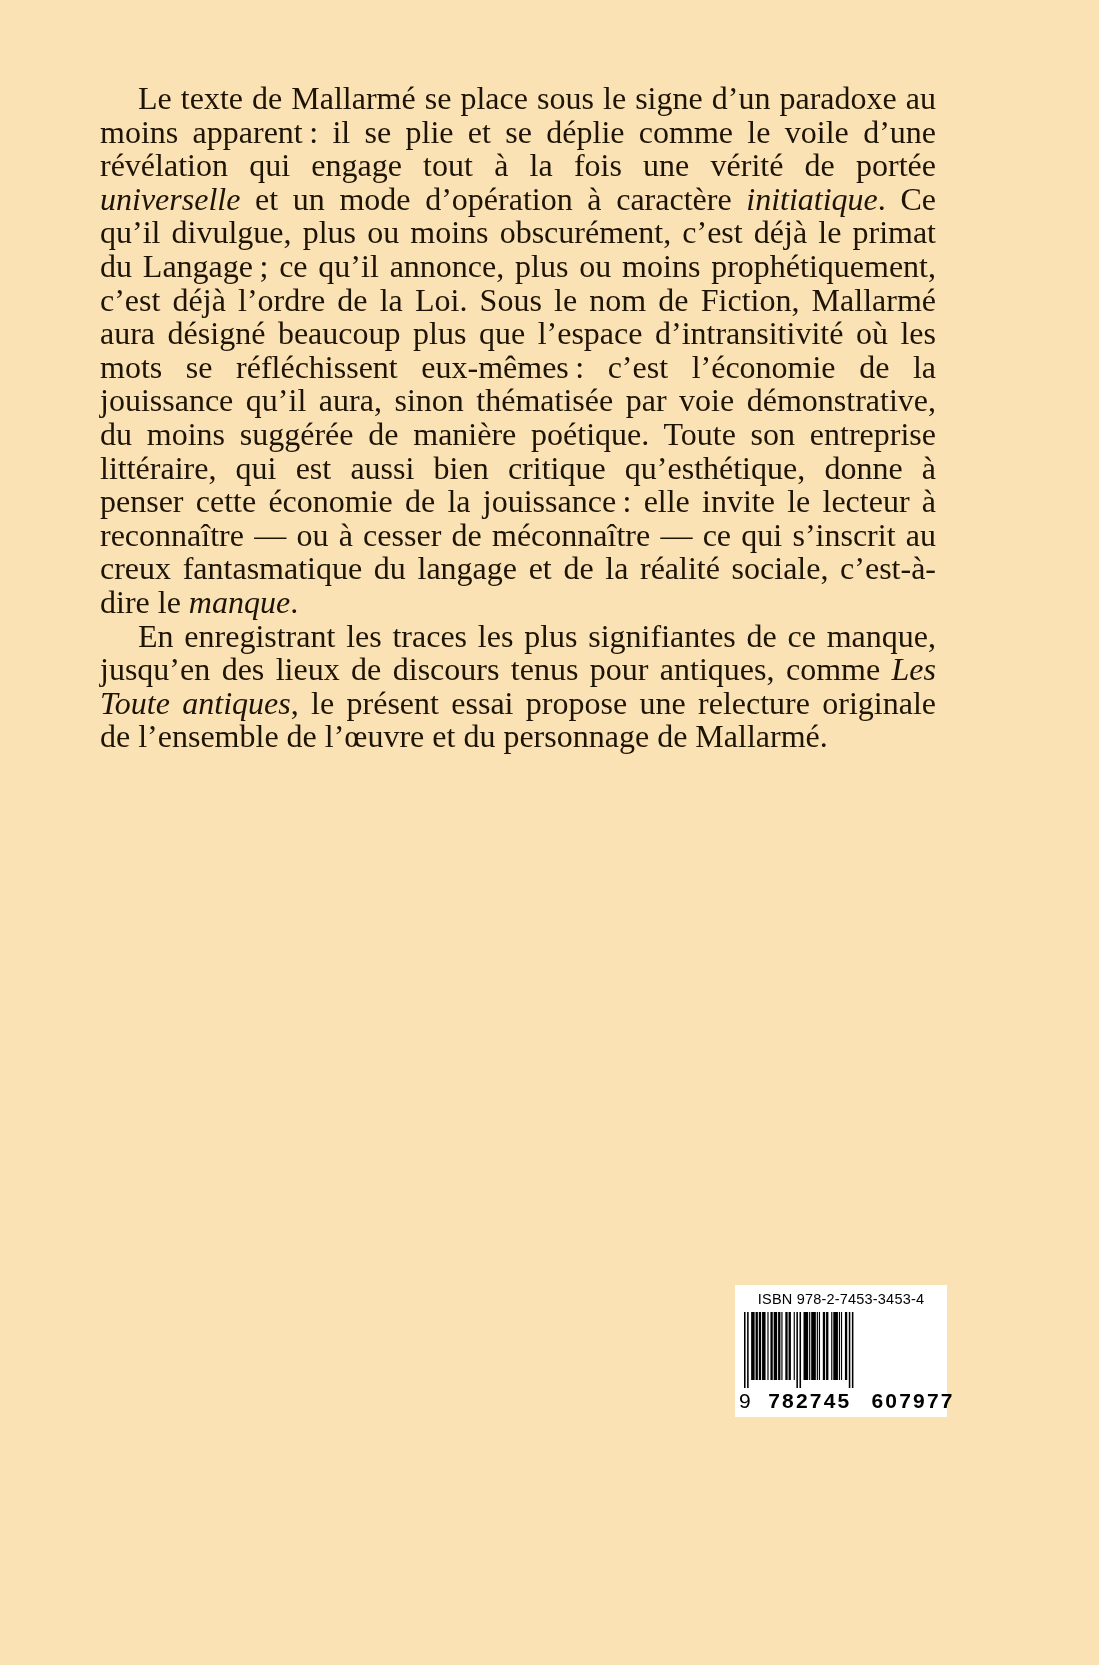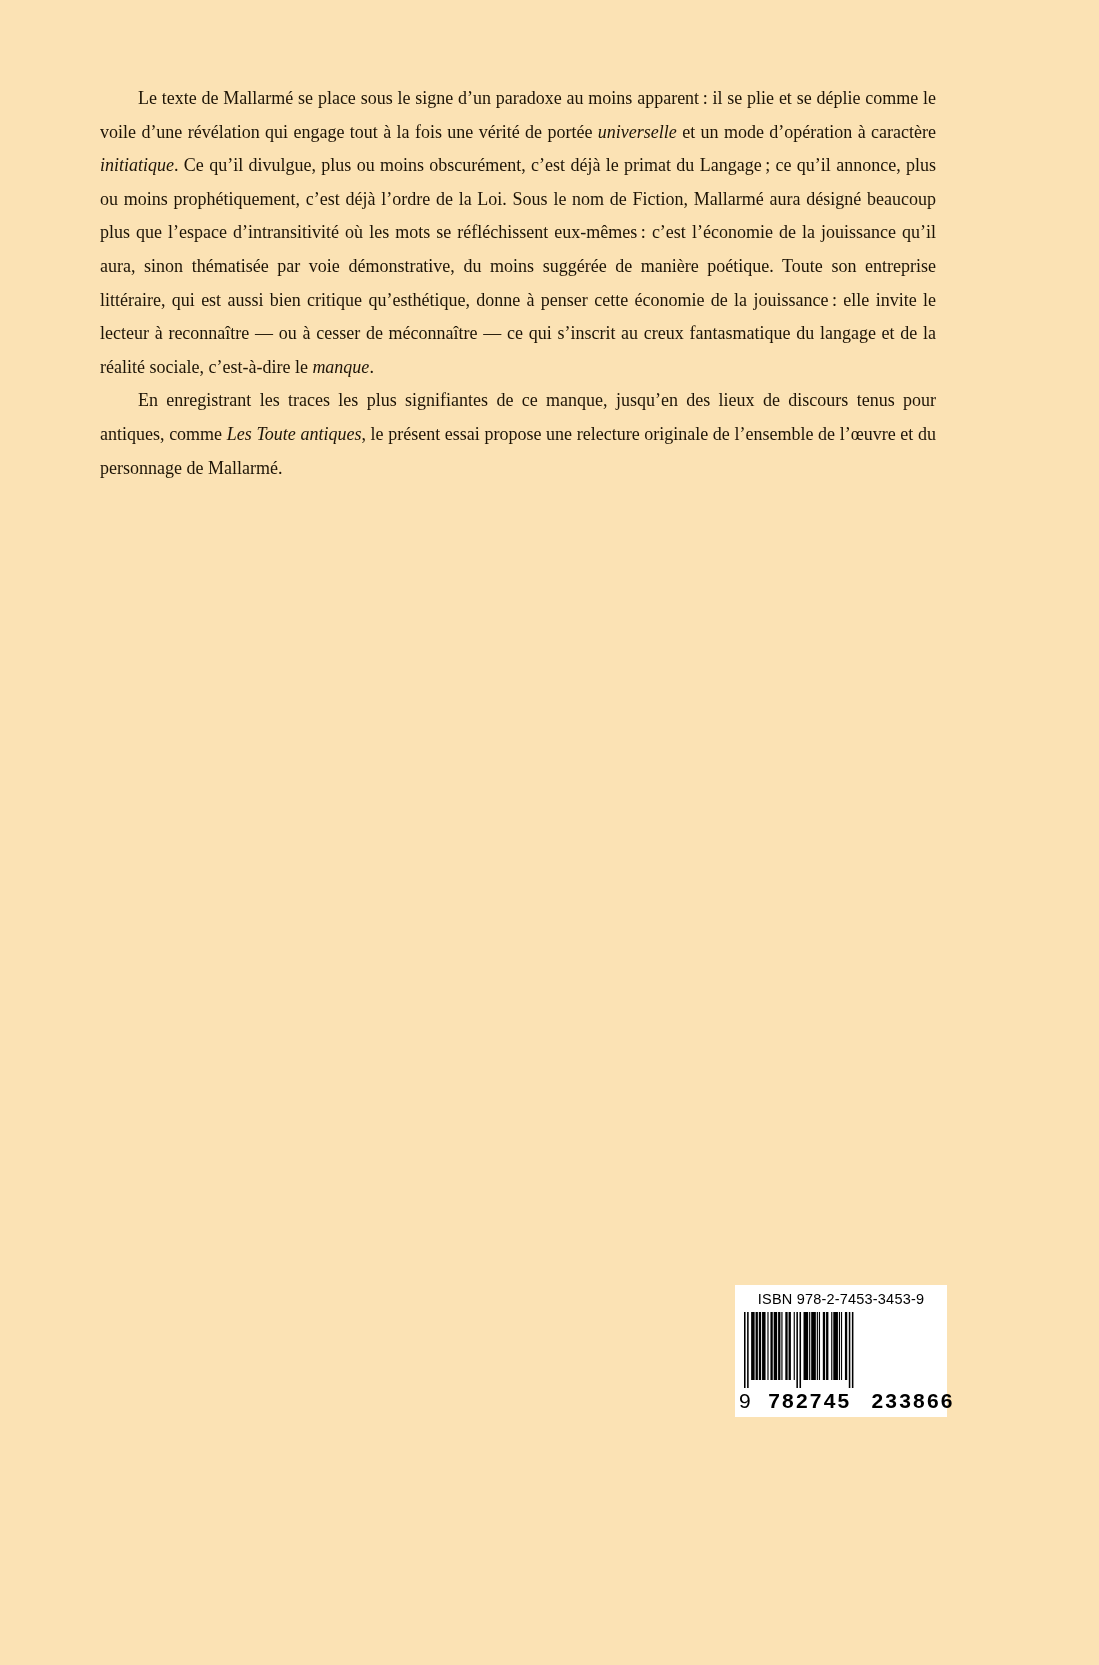--- a/index.html
+++ b/index.html
@@ -21,21 +21,21 @@
     left: 0; top: 0;
     width: 1099px;
     height: 1665px;
   }
 
   .blurb {
     position: absolute;
     left: 100px;
     top: 82px;
     width: 836px;
-    font-size: 18px;
+    font-size: 32px;
     line-height: 33.6px;
     text-align: justify;
     text-justify: inter-word;
     color: #1d1406;
   }
 
   .blurb p {
     margin: 0;
     text-indent: 38px;
   }
@@ -108,21 +108,21 @@
 
 <div class="page">
 
   <div class="blurb">
     <p><span>Le texte de Mallarmé se place sous le signe d’un paradoxe au moins apparent : il se plie et se déplie comme le voile d’une révélation qui engage tout à la fois une vérité de portée </span><i>universelle</i><span> et un mode d’opération à caractère </span><i>initiatique</i><span>. Ce qu’il divulgue, plus ou moins obscurément, c’est déjà le primat du Langage ; ce qu’il annonce, plus ou moins prophétiquement, c’est déjà l’ordre de la Loi. Sous le nom de Fiction, Mallarmé aura désigné beaucoup plus que l’espace d’intransitivité où les mots se réfléchissent eux-mêmes : c’est l’économie de la jouissance qu’il aura, sinon thématisée par voie démonstrative, du moins suggérée de manière poétique. Toute son entreprise littéraire, qui est aussi bien critique qu’esthétique, donne à penser cette économie de la jouissance : elle invite le lecteur à reconnaître — ou à cesser de méconnaître — ce qui s’inscrit au creux fantasmatique du langage et de la réalité sociale, c’est-à-dire le </span><i>manque</i><span>.</span></p>
     <p><span>En enregistrant les traces les plus signifiantes de ce manque, jusqu’en des lieux de discours tenus pour antiques, comme </span><i>Les Toute antiques</i><span>, le présent essai propose une relecture originale de l’ensemble de l’œuvre et du personnage de Mallarmé.</span></p>
   </div>
 
 
   <div class="barcode-block">
-    <div class="isbn-text">ISBN  978-2-7453-3453-9</div>
+    <div class="isbn-text">ISBN  978-2-7453-3453-4</div>
     <svg class="bars" viewBox="0 0 198 76" preserveAspectRatio="none">
       <g id="bargroup" fill="#000">
           <rect x="2.00" y="0" width="1.55" height="76"></rect>
           <rect x="5.10" y="0" width="1.55" height="76"></rect>
           <rect x="9.13" y="0" width="3.49" height="68"></rect>
           <rect x="13.55" y="0" width="2.33" height="68"></rect>
           <rect x="16.80" y="0" width="2.33" height="68"></rect>
           <rect x="20.06" y="0" width="3.49" height="68"></rect>
           <rect x="25.40" y="0" width="1.16" height="68"></rect>
           <rect x="28.43" y="0" width="2.33" height="68"></rect>
@@ -146,17 +146,17 @@
           <rect x="96.86" y="0" width="1.16" height="68"></rect>
           <rect x="98.95" y="0" width="1.16" height="68"></rect>
           <rect x="102.91" y="0" width="2.33" height="68"></rect>
           <rect x="106.78" y="0" width="1.55" height="76"></rect>
           <rect x="109.88" y="0" width="1.55" height="76"></rect>
         </g>
     </svg>
     <div class="digits">
       <span class="lead">9</span>
       <span class="grp" style="margin-left:14px;">782745</span>
-      <span class="grp" style="margin-left:20px;">233866</span>
+      <span class="grp" style="margin-left:20px;">607977</span>
     </div>
   </div>
 
 </div>
 
 </body></html>

